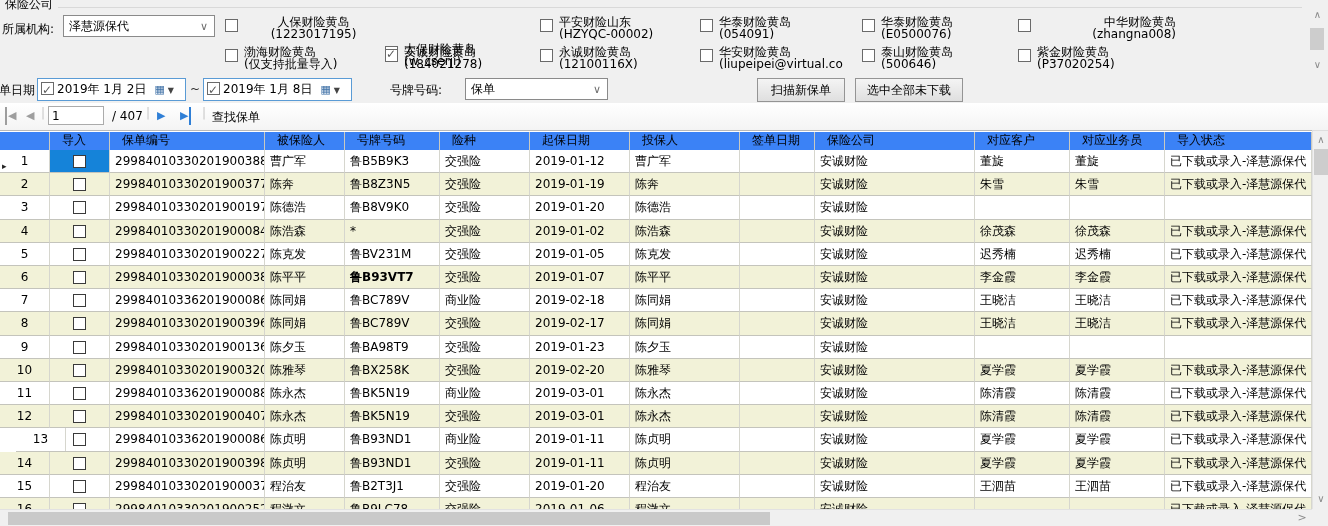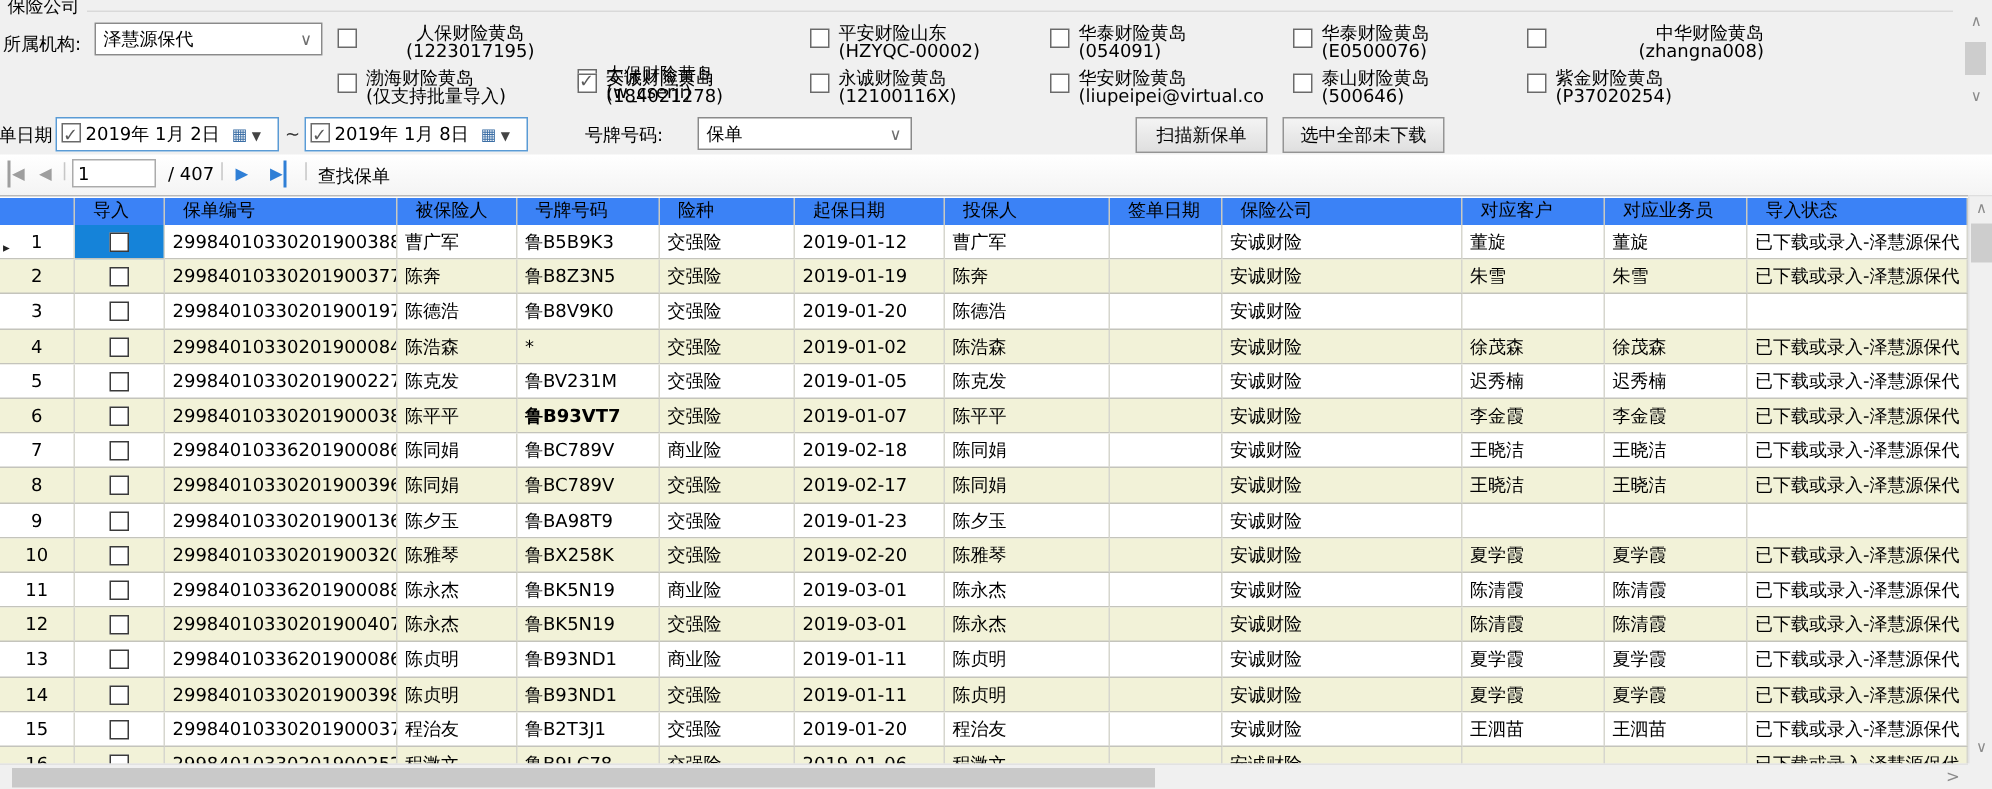--- a/index.html
+++ b/index.html
@@ -432,21 +432,21 @@
           <div class="td " style="left: 440px; width: 90px;">交强险</div>
           <div class="td " style="left: 530px; width: 100px;">2019-03-01</div>
           <div class="td " style="left: 630px; width: 110px;">陈永杰</div>
           <div class="td " style="left: 740px; width: 75px;"></div>
           <div class="td " style="left: 815px; width: 160px;">安诚财险</div>
           <div class="td " style="left: 975px; width: 95px;">陈清霞</div>
           <div class="td " style="left: 1070px; width: 95px;">陈清霞</div>
           <div class="td " style="left: 1165px; width: 147px;">已下载或录入-泽慧源保代</div>
         </div>
         <div class="trow" style="top: 278.4px;">
-          <div class="td rownum" style="left: 0px; width: 50px; text-align: center;">13</div>
+          <div class="td rownum" style="left: 16px; width: 50px; text-align: center;">13</div>
           <div class="td import" style="left: 50px; width: 60px;"><span class="cb"></span></div>
           <div class="td " style="left: 110px; width: 155px;">299840103362019000864</div>
           <div class="td " style="left: 265px; width: 80px;">陈贞明</div>
           <div class="td " style="left: 345px; width: 95px;">鲁B93ND1</div>
           <div class="td " style="left: 440px; width: 90px;">商业险</div>
           <div class="td " style="left: 530px; width: 100px;">2019-01-11</div>
           <div class="td " style="left: 630px; width: 110px;">陈贞明</div>
           <div class="td " style="left: 740px; width: 75px;"></div>
           <div class="td " style="left: 815px; width: 160px;">安诚财险</div>
           <div class="td " style="left: 975px; width: 95px;">夏学霞</div>

